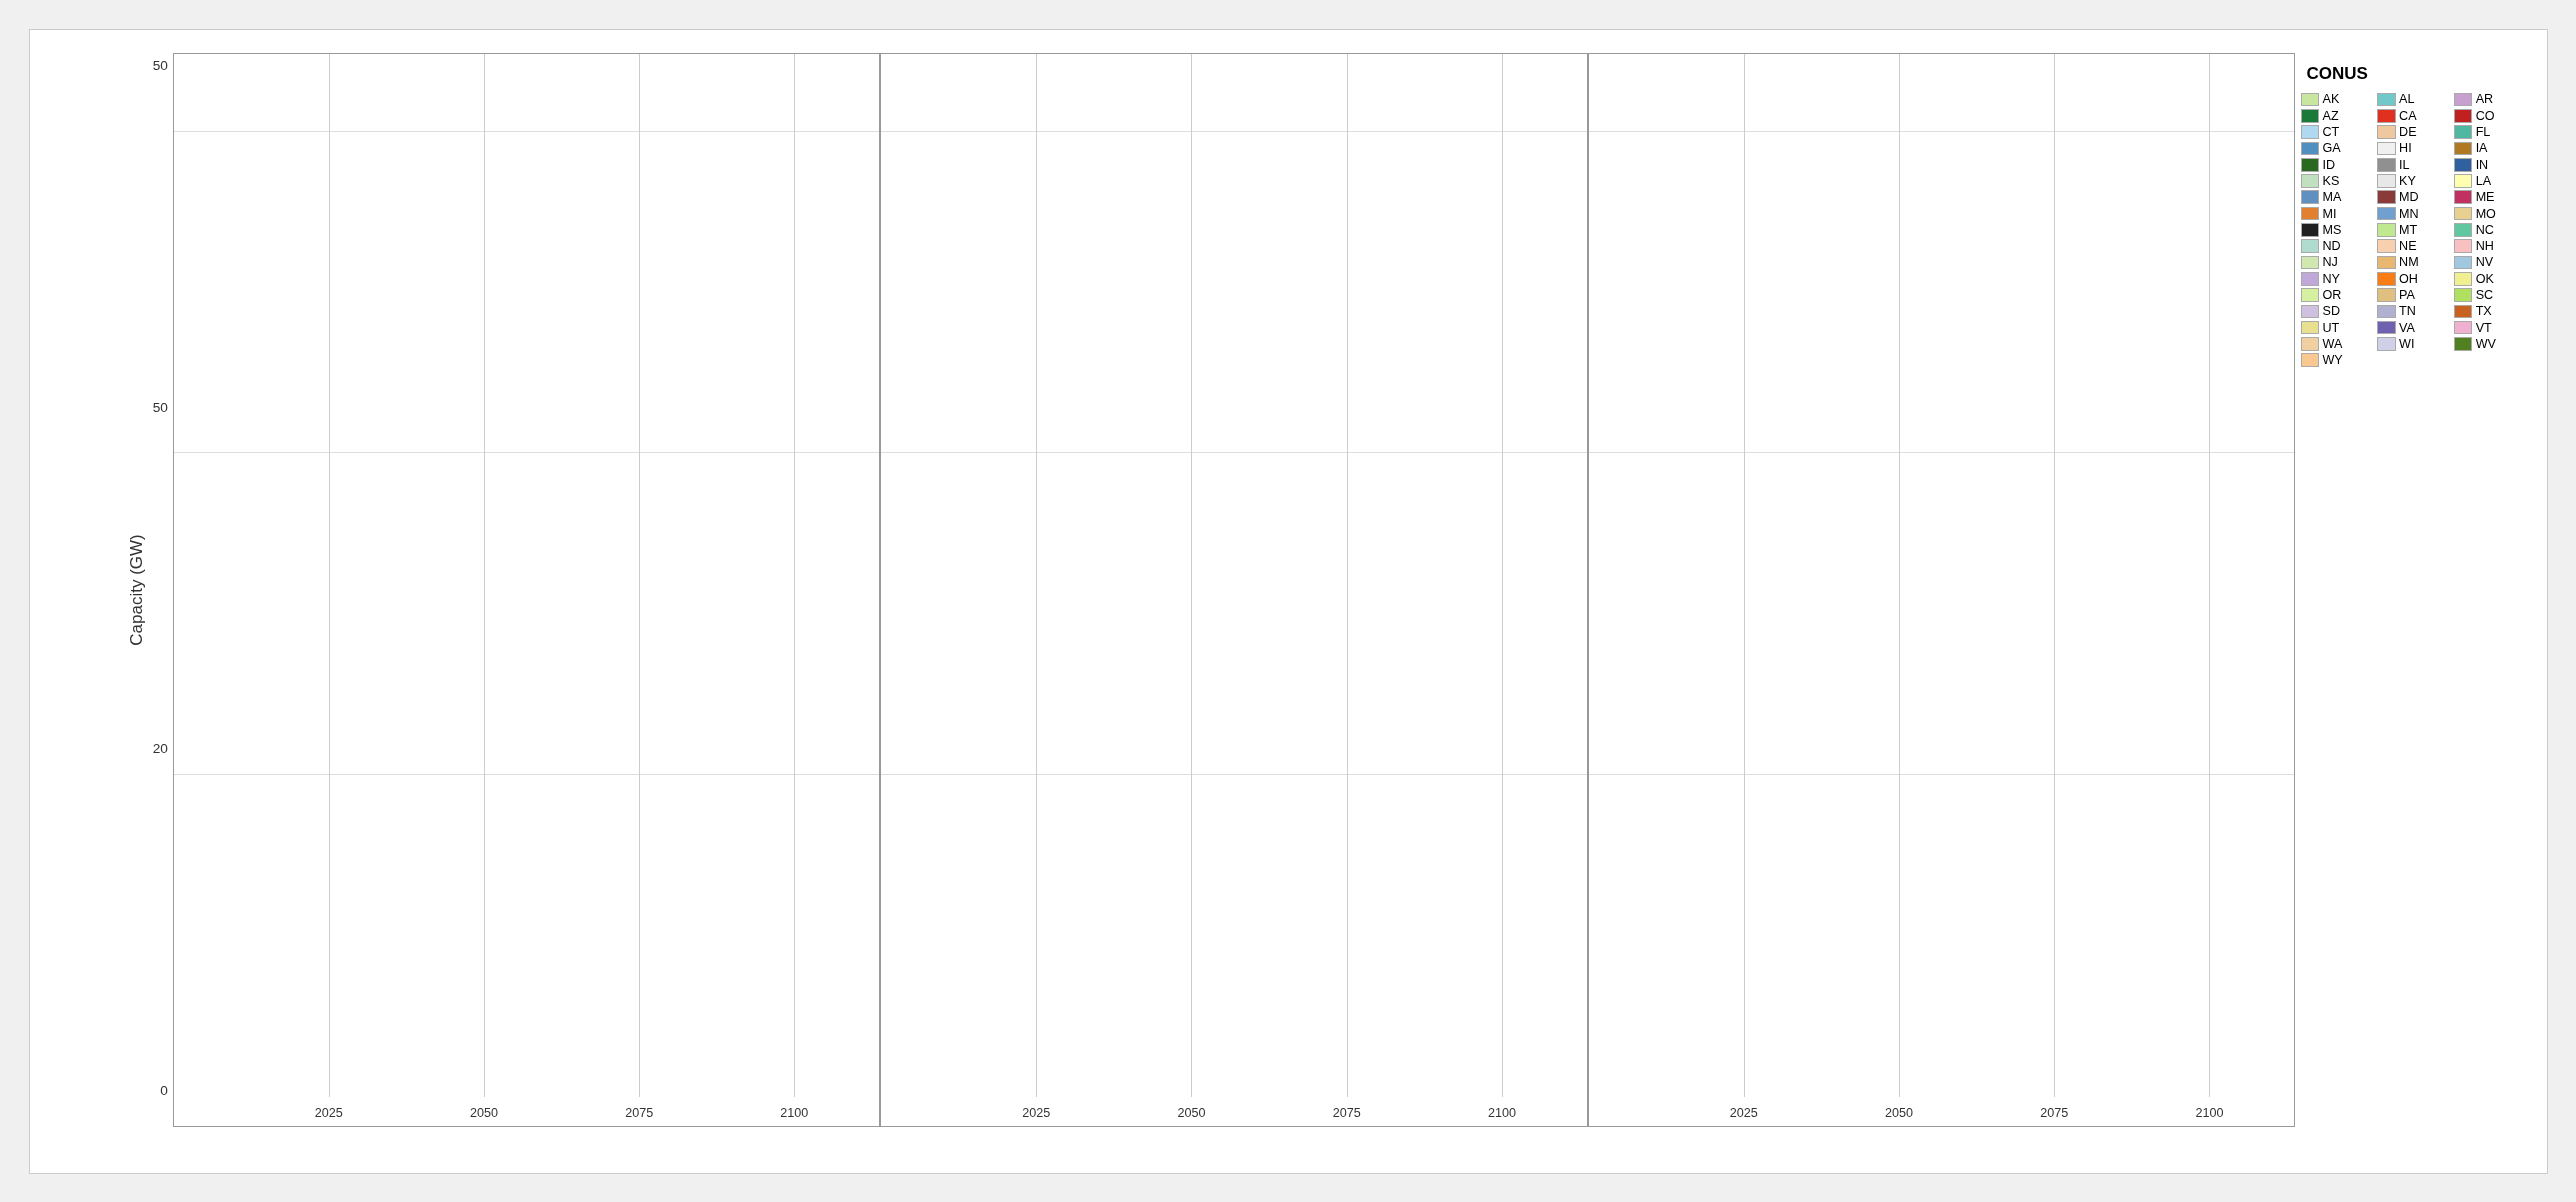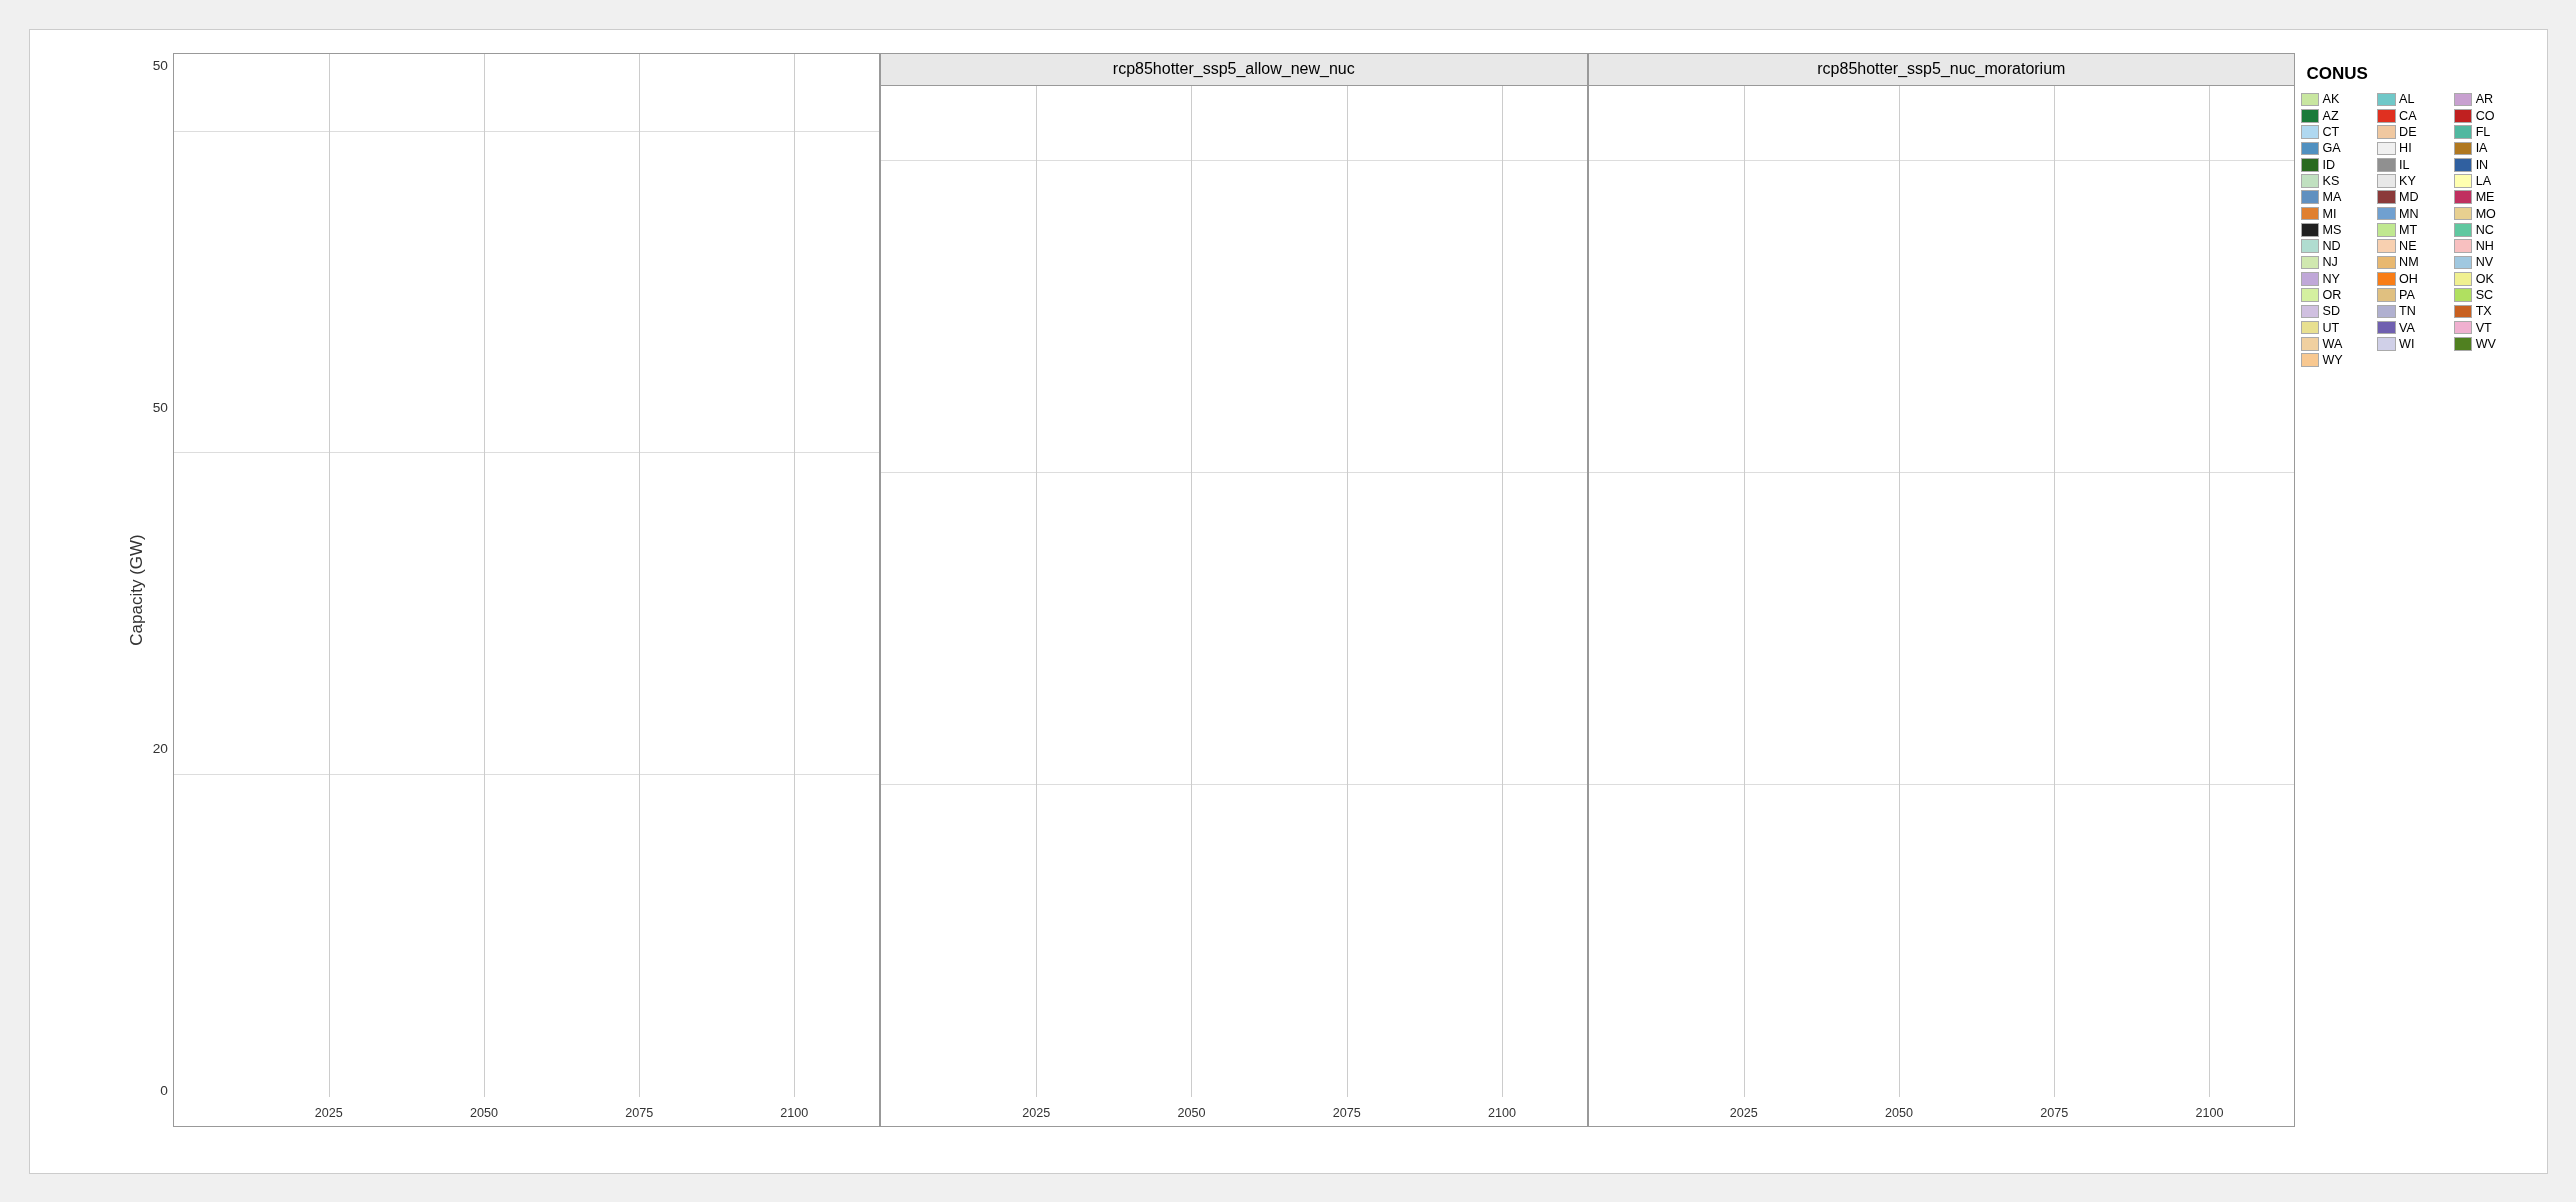--- a/index.html
+++ b/index.html
@@ -437,21 +437,20 @@
             <div style="position:absolute; bottom:2.9px; left:0; right:0; height:26px;">
               <span class="x-tick" style="left:22%;">2025</span>
               <span class="x-tick" style="left:44%;">2050</span>
               <span class="x-tick" style="left:66%;">2075</span>
               <span class="x-tick" style="left:88%;">2100</span>
             </div>
           </div>
         </div>
 
         <div class="plot-panel">
-          <div class="plot-title">rcp85hotter_ssp5_allow_new_nuc</div>
           <div class="plot-content">
             <div class="grid-line" style="bottom: calc(29px + 30%);"></div>
             <div class="grid-line" style="bottom: calc(29px + 60%);"></div>
             <div class="grid-line" style="bottom: calc(29px + 90%);"></div>
             <div class="v-grid-line" style="left:22%;"></div>
             <div class="v-grid-line" style="left:44%;"></div>
             <div class="v-grid-line" style="left:66%;"></div>
             <div class="v-grid-line" style="left:88%;"></div>
 
             <div class="bar-group" style="left:2%; bottom:29px;">
@@ -730,21 +729,20 @@
             <div style="position:absolute; bottom:2.9px; left:0; right:0; height:26px;">
               <span class="x-tick" style="left:22%;">2025</span>
               <span class="x-tick" style="left:44%;">2050</span>
               <span class="x-tick" style="left:66%;">2075</span>
               <span class="x-tick" style="left:88%;">2100</span>
             </div>
           </div>
         </div>
 
         <div class="plot-panel">
-          <div class="plot-title">rcp85hotter_ssp5_nuc_moratorium</div>
           <div class="plot-content">
             <div class="grid-line" style="bottom: calc(29px + 30%);"></div>
             <div class="grid-line" style="bottom: calc(29px + 60%);"></div>
             <div class="grid-line" style="bottom: calc(29px + 90%);"></div>
             <div class="v-grid-line" style="left:22%;"></div>
             <div class="v-grid-line" style="left:44%;"></div>
             <div class="v-grid-line" style="left:66%;"></div>
             <div class="v-grid-line" style="left:88%;"></div>
 
             <div class="bar-group" style="left:2%; bottom:29px;">

